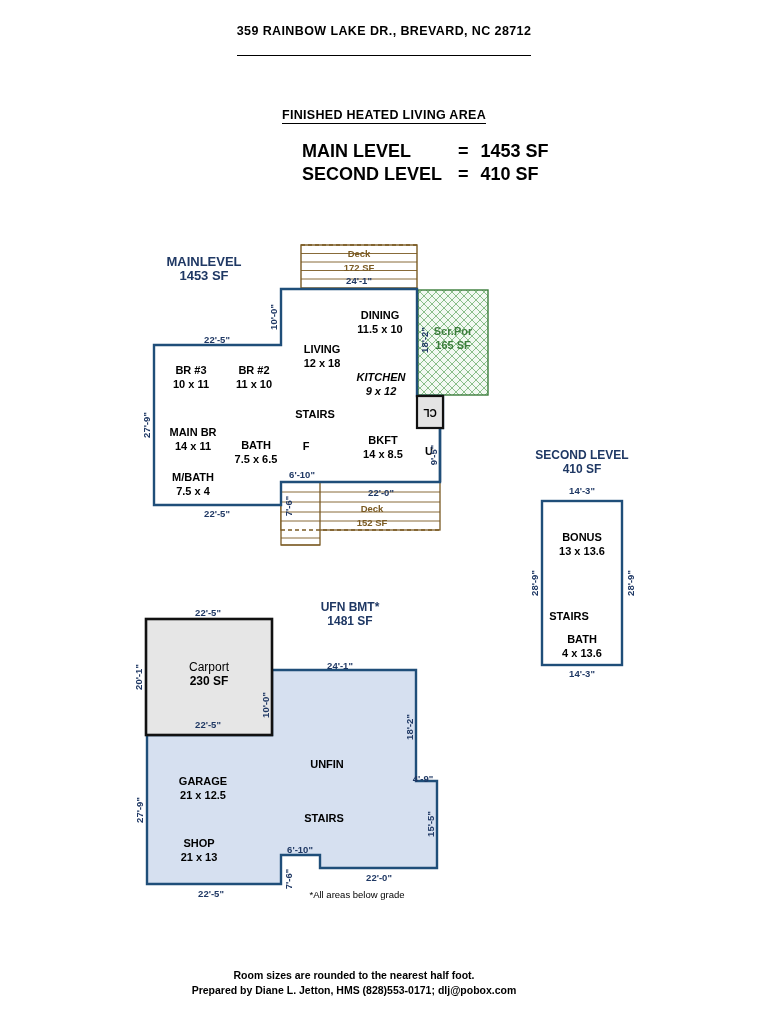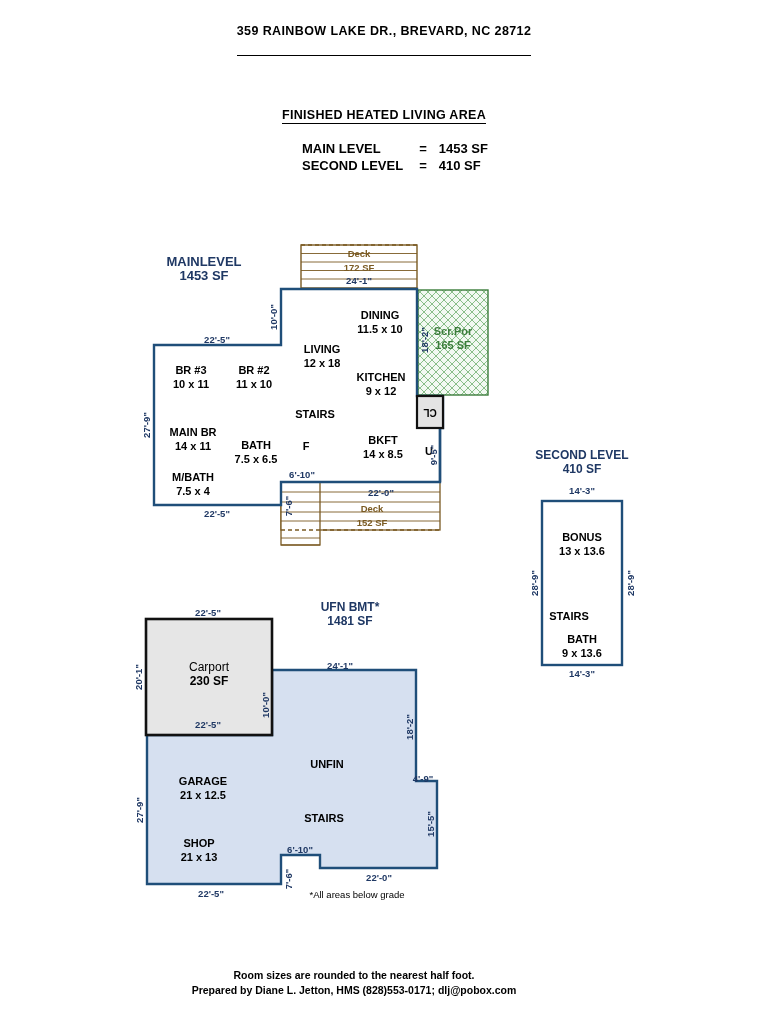--- a/index.html
+++ b/index.html
@@ -14,21 +14,21 @@
   #title span{border-bottom:1.5px solid #000;padding-bottom:17px;}
 
   #fh-title{
     position:absolute;left:0;top:108px;width:768px;text-align:center;
     font-size:12.5px;font-weight:bold;letter-spacing:.3px;
   }
   #fh-title span{border-bottom:1.5px solid #000;padding-bottom:1px;}
 
   #area-table{position:absolute;left:296px;top:140px;font-size:12.5px;font-weight:bold;}
   #area-table table{border-collapse:collapse;}
-  #area-table td{padding:1px 6px;font-size:13px;font-weight:bold;white-space:nowrap;}
+  #area-table td{padding:1px 6px;font-size:18px;font-weight:bold;white-space:nowrap;}
   #area-table td.lbl{padding-right:10px;}
   #area-table td.eq{padding-right:6px;}
 
   
   .lab{position:absolute;font-size:11px;font-weight:bold;white-space:nowrap;
        line-height:13px;text-align:center;transform:translateX(-50%);}
   .lab.l2{line-height:14px;}
   .lab.blue{color:#1f3864;}
   .lab.green{color:#3b7d3b;margin-top:17px;}
   .lab.brown{color:#7a5a22;}
@@ -150,21 +150,21 @@
 <div class="lab l2" style="left:380px;top:308px;">
   <div>DINING</div>
   <div>11.5 x 10</div>
 </div>
 
 <div class="lab l2" style="left:322px;top:342px;">
   <div>LIVING</div>
   <div>12 x 18</div>
 </div>
 
-<div class="lab l2" style="left:381px;top:370px;">
+<div class="lab l2" style="left:381px;top:370px;font-style:italic;">
   <div>KITCHEN</div>
   <div>9 x 12</div>
 </div>
 
 <div class="lab l2" style="left:191px;top:363px;">
   <div>BR #3</div>
   <div>10 x 11</div>
 </div>
 
 <div class="lab l2" style="left:254px;top:363px;">
@@ -224,21 +224,21 @@
 
 <div class="lab l2" style="left:582px;top:530px;">
   <div>BONUS</div>
   <div>13 x 13.6</div>
 </div>
 
 <div class="lab" style="left:569px;top:610px;">STAIRS</div>
 
 <div class="lab l2" style="left:582px;top:632px;">
   <div>BATH</div>
-  <div>9 x 13.6</div>
+  <div>4 x 13.6</div>
 </div>
 
 <div class="dim" style="left:582px;top:485px;">14'-3"</div>
 <div class="dim" style="left:582px;top:668px;">14'-3"</div>
 <div class="dim v" style="left:534px;top:583px;">28'-9"</div>
 <div class="dim v" style="left:630px;top:583px;">28'-9"</div>
 
 <div class="lab blue l2" style="left:350px;top:600px;font-size:12px;">
   <div>UFN BMT*</div>
   <div>1481 SF</div>

